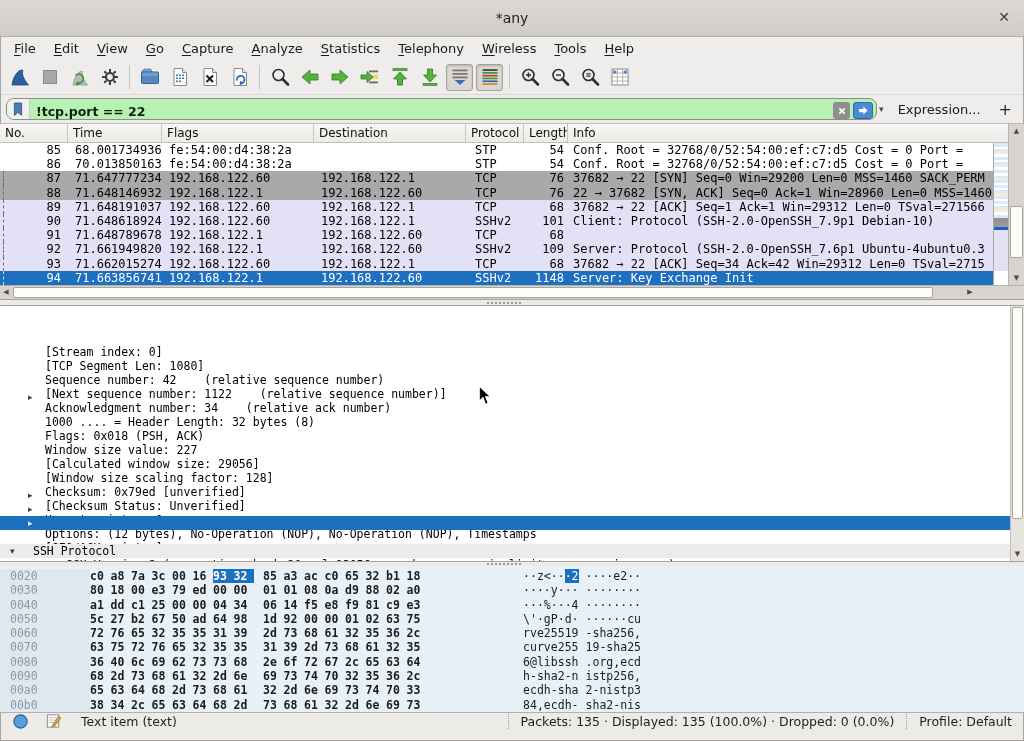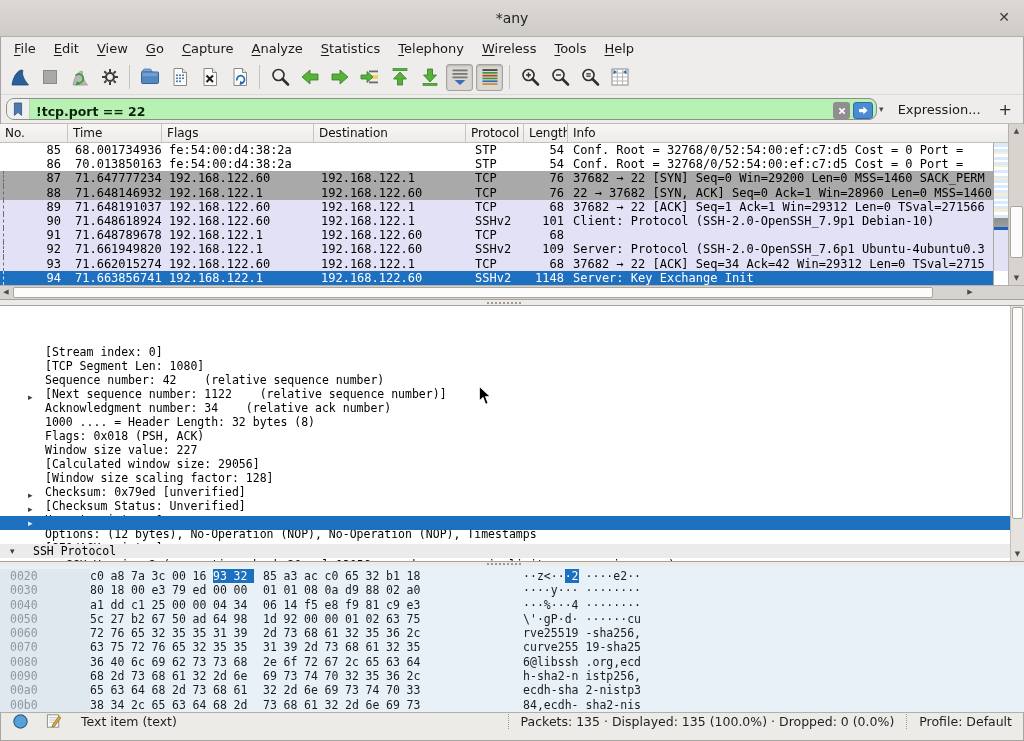--- a/index.html
+++ b/index.html
@@ -99,21 +99,21 @@
   .drow.sel .dexp { color:#e8f0fa; }
   .drow.shade { background:#ebebeb; }
   .dvscroll { position:absolute; top:0; right:0; width:14px; height:100%; background:#e6e3df; border-left:1px solid #c2beb8; }
   .dthumb { position:absolute; left:1px; top:1px; width:11px; height:212px; background:#fcfcfb; border:1px solid #a9a59f; border-radius:2px; }
 
   
   .hex-pane { height:146px; background:#e9f1f8; font-family:"DejaVu Sans Mono",monospace; font-size:11.5px;
               padding-top:3px; overflow:hidden; position:relative; }
   .hexrow { display:flex; height:14.3px; line-height:14.3px; white-space:pre; color:#1c1c1c; }
   .hoff { width:90px; padding-left:10px; color:#8e98a2; background:rgba(120,130,140,0.08); flex-shrink:0; }
-  .hbytes { width:345px; flex-shrink:0; }
+  .hbytes { width:345px; flex-shrink:0;font-weight:bold; }
   .hb { display:inline-block; width:20.5px; }
   .hb.gap8 { margin-right:9px; }
   .hb.hsel { background:#1d6fc0; color:#fff; }
   .hascii { margin-left:88px; }
   .ha { display:inline-block; }
   .ha.gap8 { margin-right:7px; }
   .ha.hsel { background:#1d6fc0; color:#fff; }
 
   
   .statusbar { height:17px; background:#ecebe8; border-top:1px solid #b3afa9; display:flex; align-items:center;

